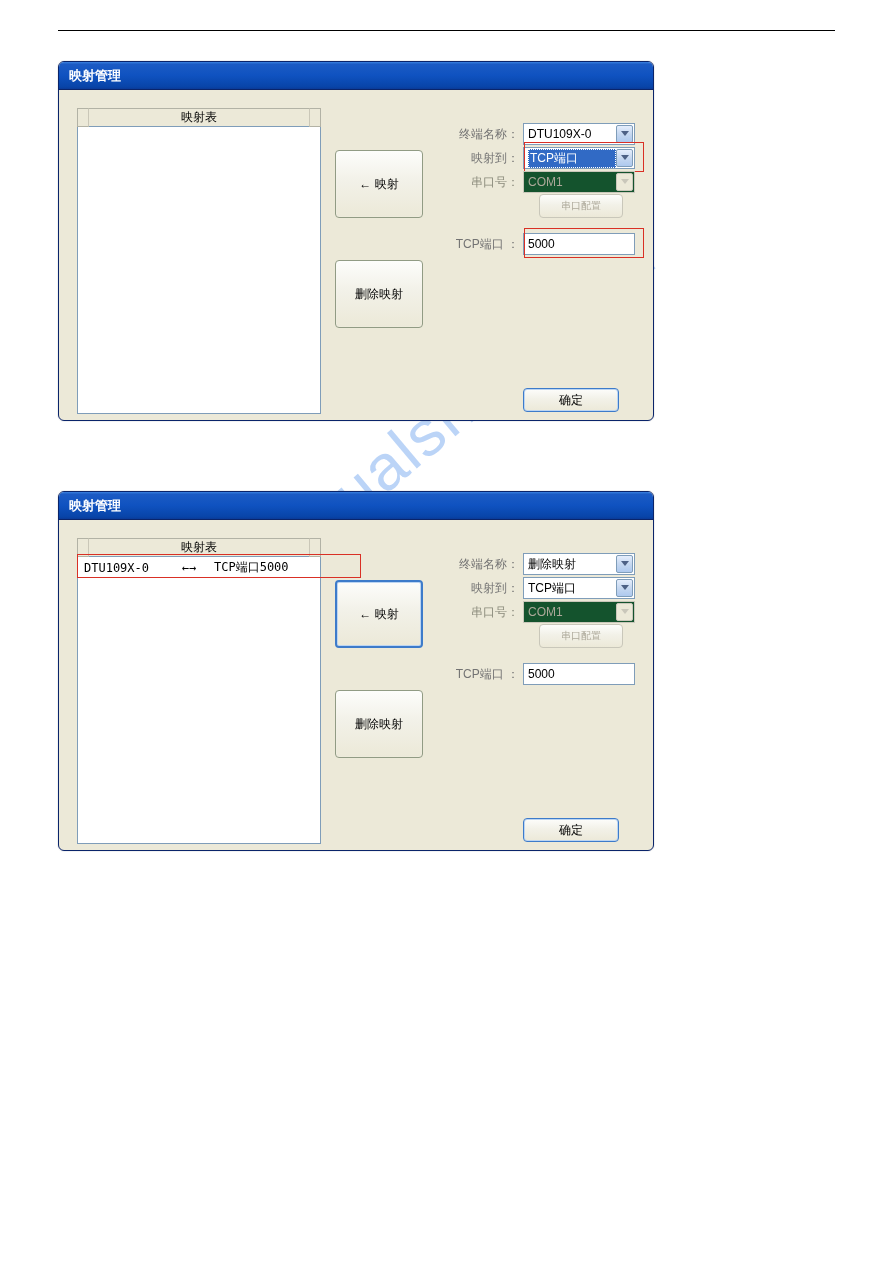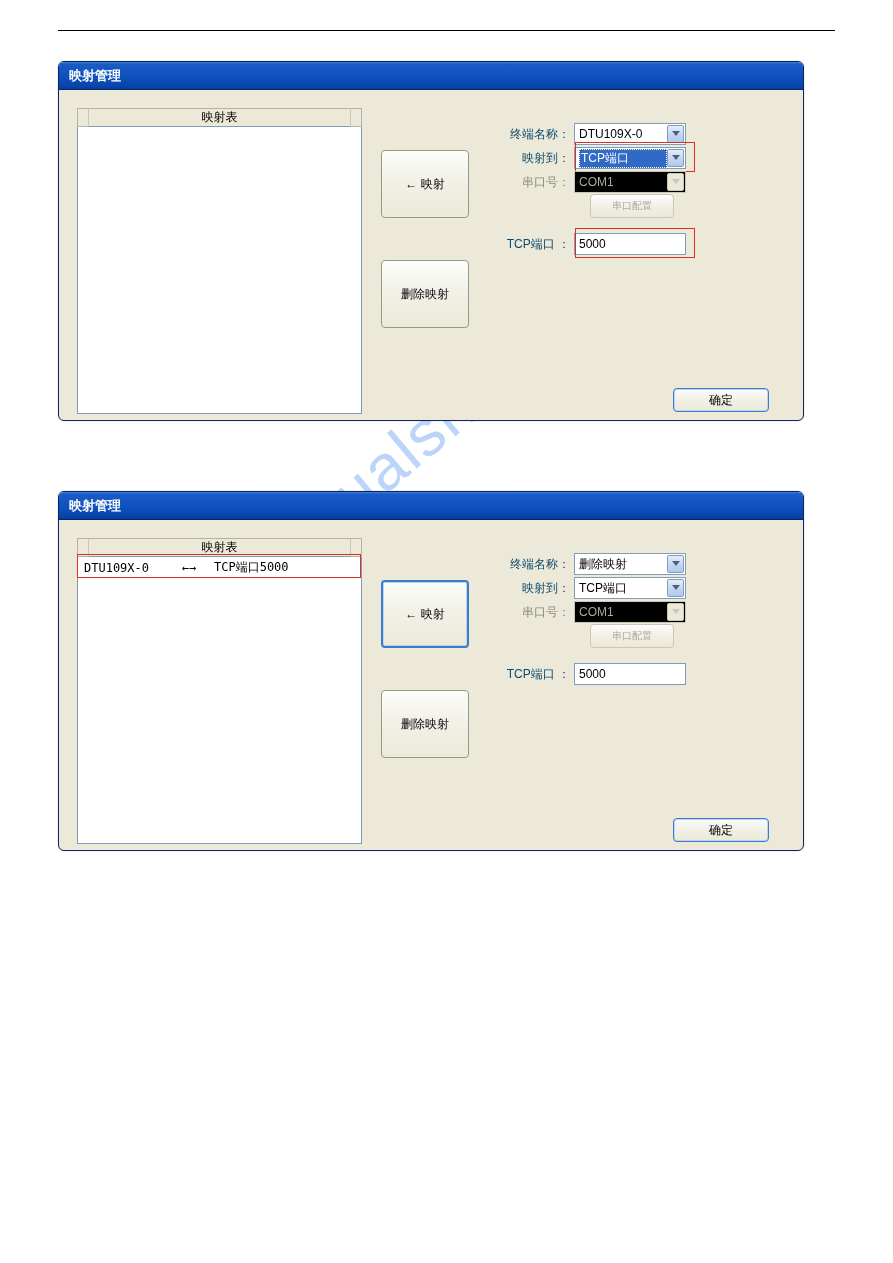--- a/index.html
+++ b/index.html
@@ -15,21 +15,21 @@
   .page {
     width: 893px;
     padding: 30px 58px 0 58px;
   }
   .hr-top {
     border: none;
     border-top: 1px solid #000;
     margin: 0 0 30px 0;
   }
   .dialog {
-    width: 746px;
+    width: 596px;
     background: #ece9d8;
     border: 1px solid #0a246a;
     border-radius: 6px;
     overflow: hidden;
     margin-bottom: 70px;
     box-shadow: 0 0 0 1px rgba(0,0,0,0.05);
   }
   .titlebar {
     height: 28px;
     background: linear-gradient(to bottom, #3a81e0 0%, #1c5bc4 8%, #0f52c0 50%, #0844a8 92%, #0a3a98 100%);
@@ -125,21 +125,21 @@
   .form-row {
     display: flex;
     align-items: center;
     height: 24px;
   }
   .form-row.first { margin-top: 14px; }
   .form-label {
     width: 82px;
     text-align: right;
     font-size: 12px;
-    color: #0c4a6e;
+    color: #737373;
     padding-right: 4px;
   }
   .form-label.disabled { color: #8a8a7b; }
   .combo, .textbox {
     width: 112px;
     height: 22px;
     border: 1px solid #7f9db9;
     background: #fff;
     display: flex;
     align-items: center;
@@ -162,21 +162,21 @@
     background: linear-gradient(to bottom, #e5eefc 0%, #c6d8f0 50%, #aec9ee 100%);
     border: 1px solid #7f9db9;
     border-radius: 2px;
     display: flex;
     align-items: center;
     justify-content: center;
     margin-right: -1px;
   }
   .combo .arrow svg { width: 8px; height: 6px; }
   .combo.disabled, .textbox.disabled {
-    background: #000000;
+    background: #14532d;
     border-color: #c9c7ba;
     color: #aca899;
   }
   .combo.disabled .arrow {
     background: #ece9d8;
     border-color: #c9c7ba;
   }
   .combo.disabled .arrow svg path { fill: #c9c7ba; }
   .small-btn {
     width: 84px;

